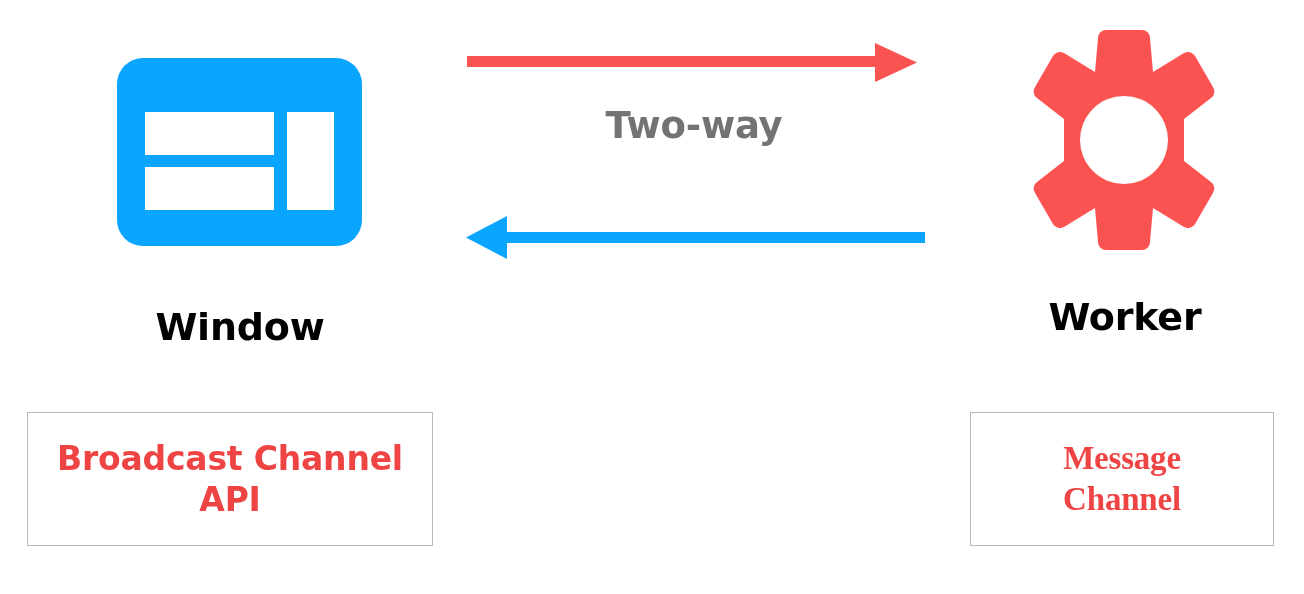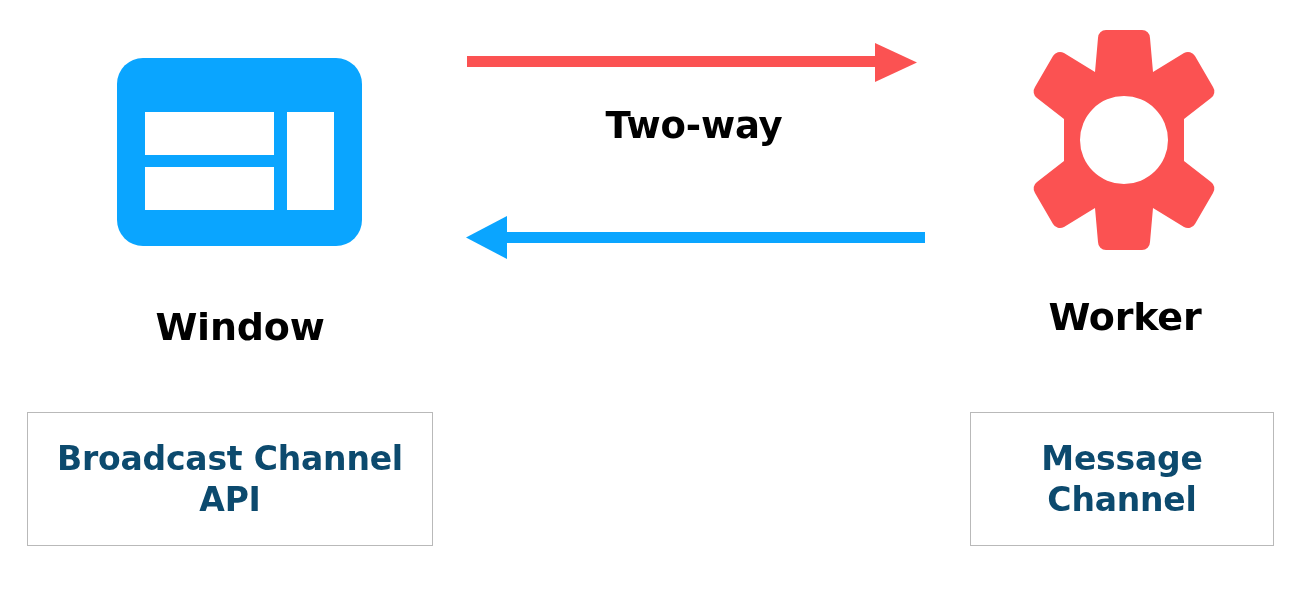--- a/index.html
+++ b/index.html
@@ -57,21 +57,21 @@
   
   .center-caption {
     position: absolute;
     left: 496px;
     top: 100px;
     width: 396px;
     text-align: center;
     font-size: 37px;
     font-weight: bold;
     line-height: 1.38;
-    color: #000000;
+    color: #737373;
     letter-spacing: -0.2px;
   }
 
   
   .node-label {
     position: absolute;
     font-size: 38px;
     font-weight: bold;
     color: #000000;
     text-align: center;
@@ -91,21 +91,21 @@
   
   .api-box {
     position: absolute;
     box-sizing: border-box;
     border: 1.6px solid #b9b9b9;
     background: #ffffff;
     display: flex;
     align-items: center;
     justify-content: center;
     text-align: center;
-    color: #0c4a6e;
+    color: #ef4444;
     font-weight: bold;
     line-height: 1.25;
     letter-spacing: -0.2px;
   }
   .api-box .box-text {
     display: block;
     width: 100%;
     padding: 0 10px;
     box-sizing: border-box;
     white-space: pre-line;
@@ -125,20 +125,21 @@
     font-size: 33px;
     align-items: flex-start;
     padding-top: 33px;
   }
   .box-message {
     left: 970px;
     top: 412px;
     width: 304px;
     height: 134px;
     font-size: 33px;
+    font-family: Liberation Serif, serif;
   }
 </style>
 </head>
 <body>
 
 <div id="canvas">
 
   <svg class="icon-window" viewBox="0 0 245 188" aria-hidden="true">
     <rect x="0" y="0" width="245" height="188" rx="26" ry="26" fill="#0aa5ff"></rect>
     <rect x="28" y="54" width="129" height="43" fill="#ffffff"></rect>

